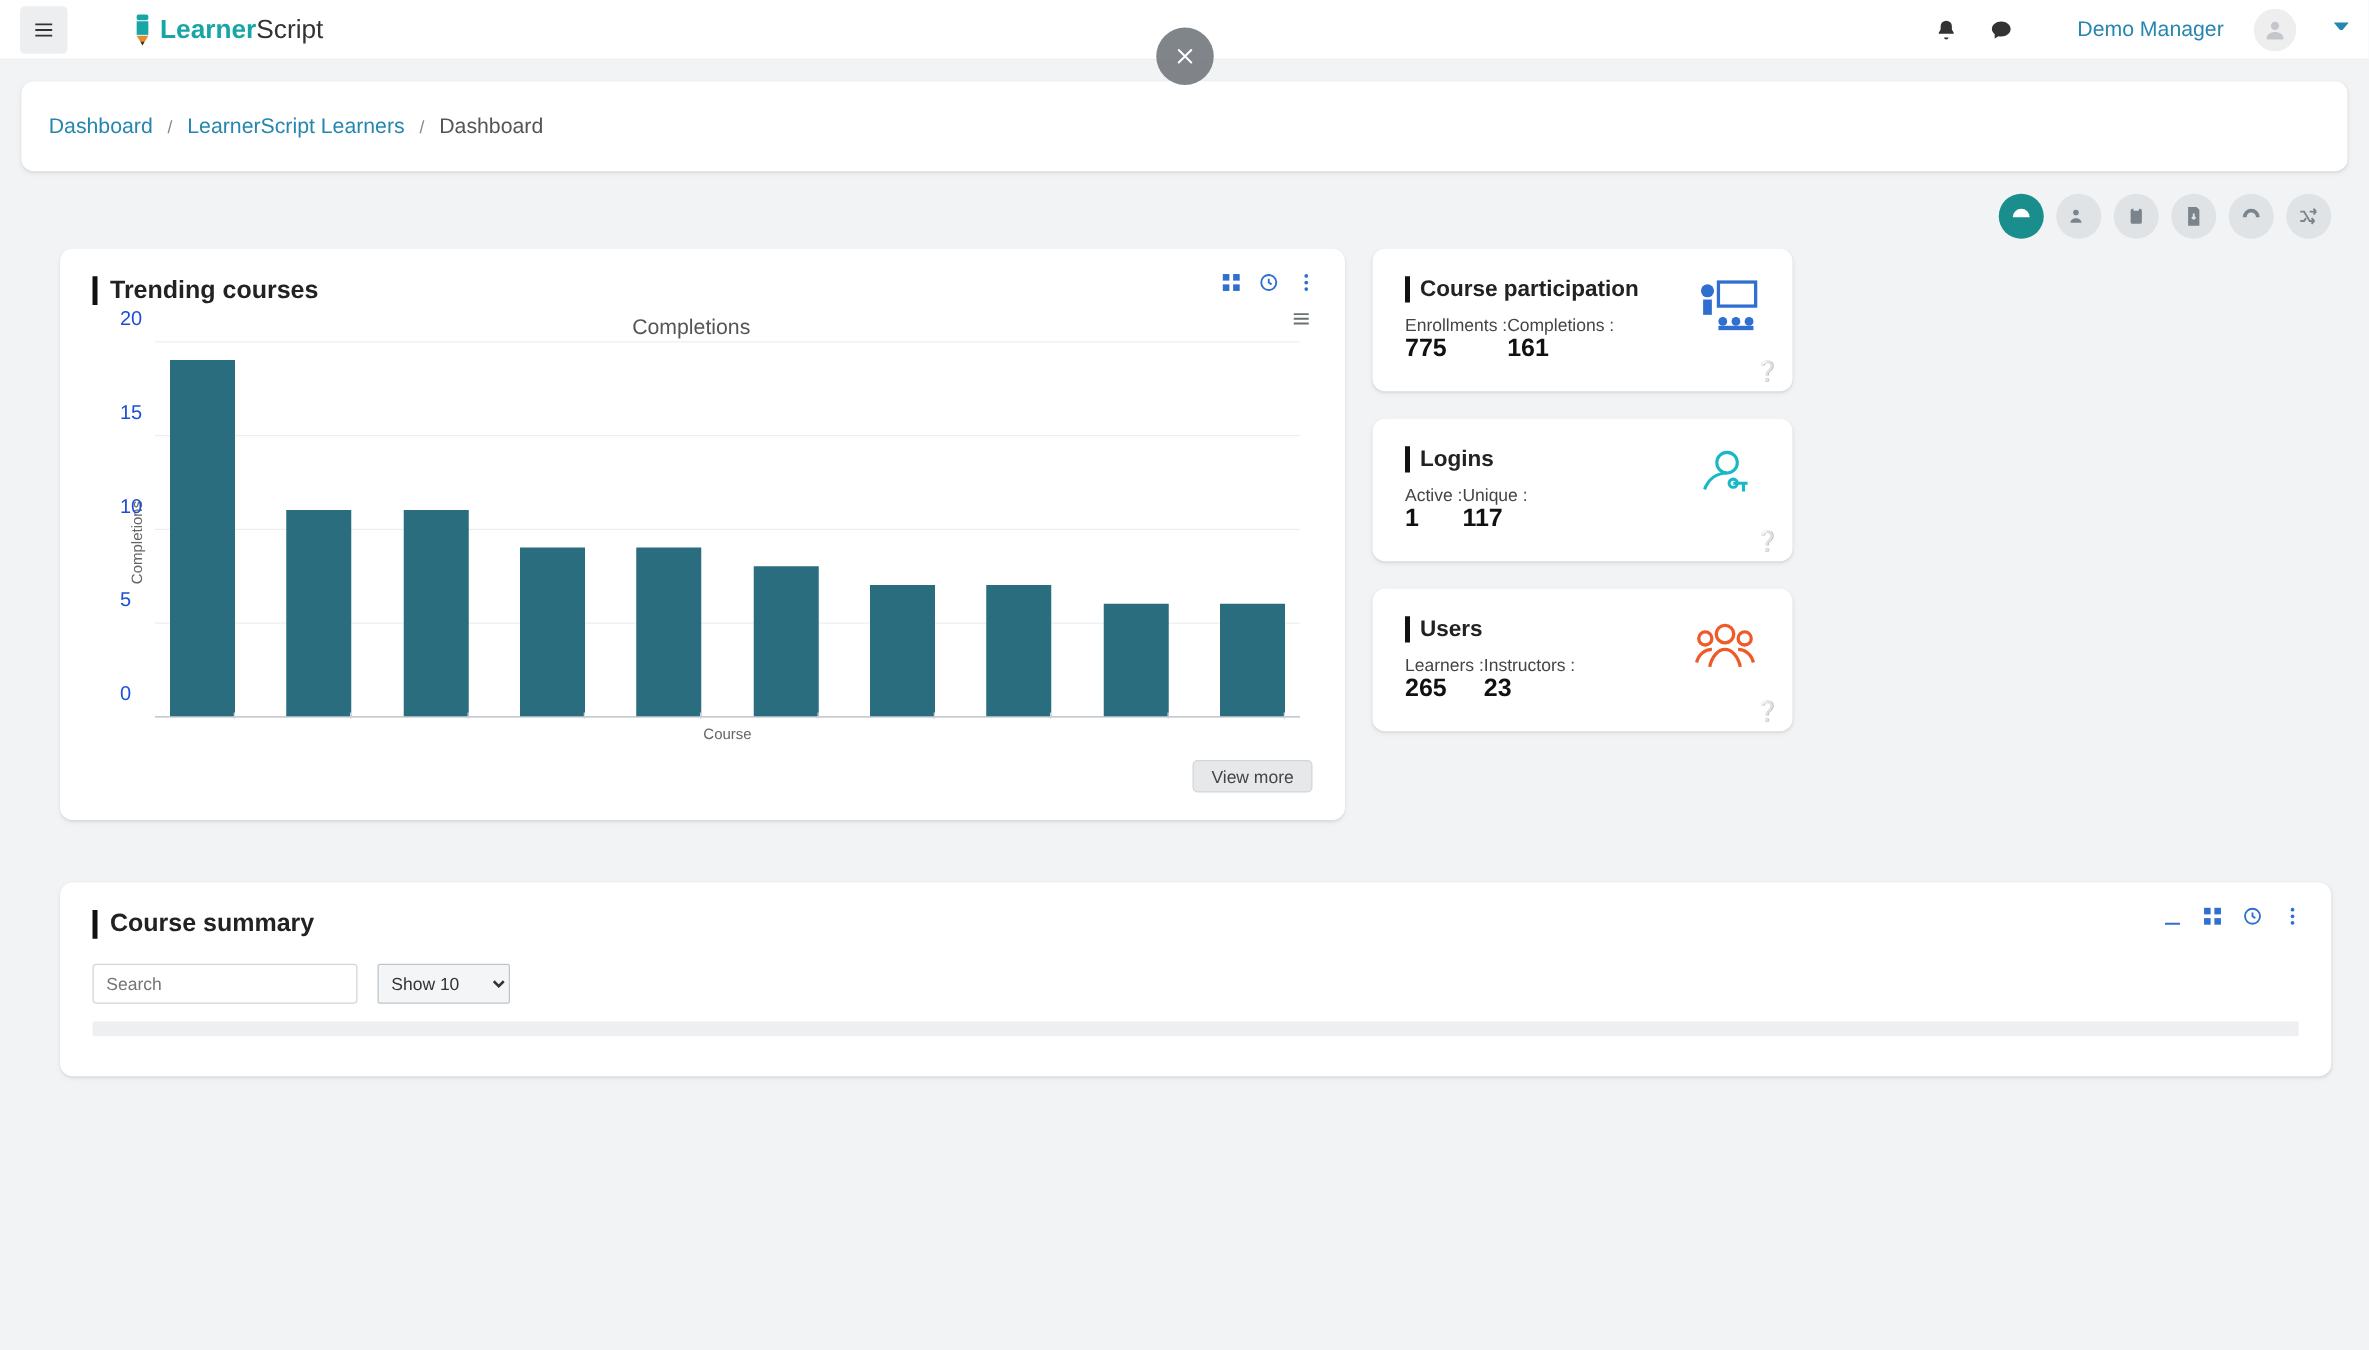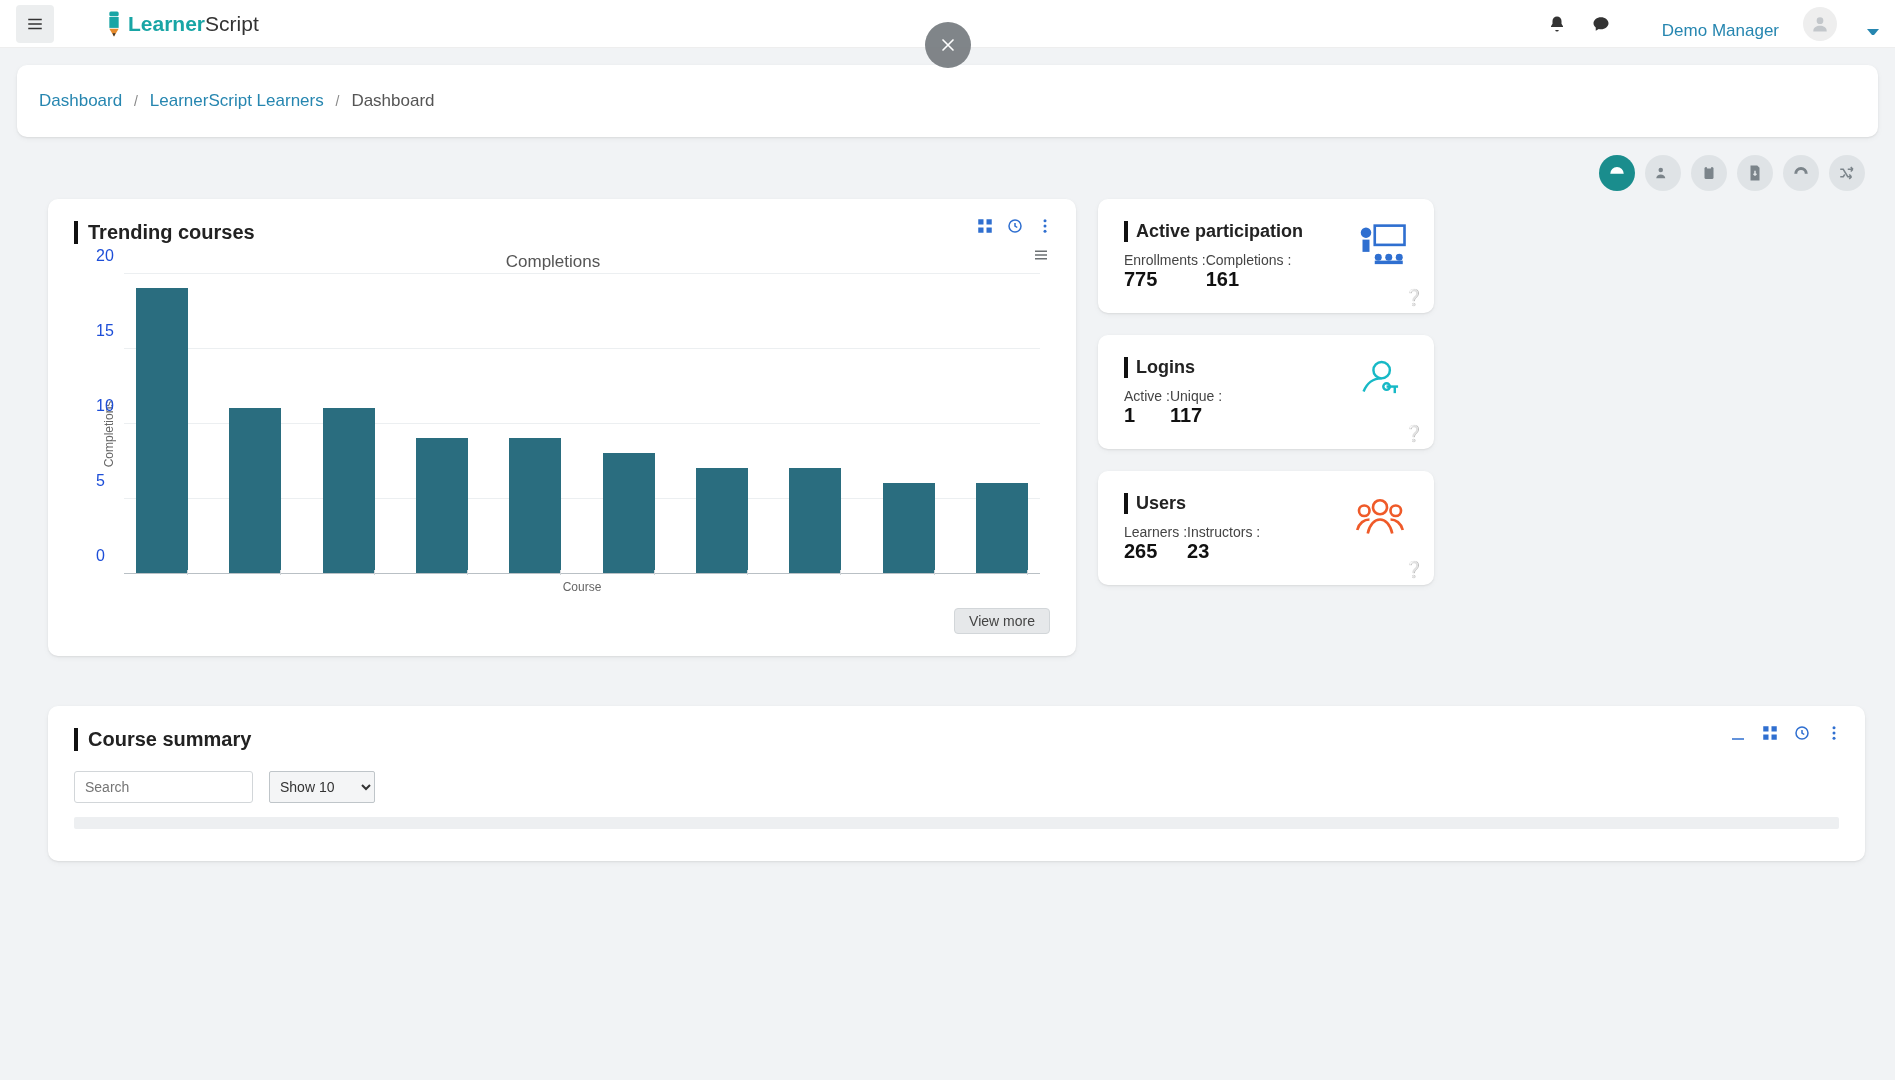--- a/index.html
+++ b/index.html
@@ -23,21 +23,21 @@
   .topbar{height:48px;background:#fff;display:flex;align-items:center;padding:0 16px;gap:12px;border-bottom:1px solid #eee;}
   .hamburger-box{display:inline-flex;align-items:center;justify-content:center;width:38px;height:38px;background:#eceeef;border-radius:4px;}
   .hamburger-box svg{width:18px;height:18px;stroke:#333;stroke-width:2;}
   .logo{display:flex;align-items:center;gap:6px;margin-left:40px;font-size:21px;font-weight:600;}
   .logo .ls1{color:#18a5a5;}
   .logo .ls2{color:#333;font-weight:500;}
   .logo-pencil{width:16px;height:28px;}
   .topbar-spacer{flex:1;}
   .top-icon{color:#333;margin-left:14px;display:inline-flex;}
   .top-icon svg{width:18px;height:18px;fill:#333;}
-  .user-area{display:flex;align-items:flex-end;gap:24px;margin-left:40px;}
+  .user-area{display:flex;align-items:center;gap:24px;margin-left:40px;}
   .user-name{color:var(--link);font-size:17px;}
   .avatar{width:34px;height:34px;border-radius:50%;background:#eee;display:inline-flex;align-items:center;justify-content:center;}
   .avatar svg{width:20px;height:20px;fill:#c3c7cb;}
   .caret{width:12px;height:12px;margin-left:6px;}
   .caret .tri{border-left:5px solid transparent;border-right:5px solid transparent;border-top:6px solid var(--link);}
 
   
   .close-bubble{position:absolute;left:50%;transform:translateX(-50%);top:22px;width:46px;height:46px;border-radius:50%;background:#7a7f83;color:#fff;display:flex;align-items:center;justify-content:center;font-size:20px;opacity:.95;}
 
   
@@ -90,21 +90,21 @@
   .stat-k{font-size:14px;color:#444;}
   .stat-v{font-size:20px;font-weight:700;color:#111;}
   .stat-icon{width:56px;height:46px;}
   .help-corner{position:absolute;right:10px;bottom:6px;color:#b6bbc0;font-size:16px;}
 
   
   .summary-card{margin:0 30px 28px 48px;background:var(--panel);border-radius:10px;box-shadow:var(--shadow);padding:22px 26px 32px 26px;position:relative;}
   .summary-tools{position:absolute;top:18px;right:22px;display:flex;gap:14px;align-items:center;}
   .summary-tools svg{width:18px;height:18px;}
   .summary-row{display:flex;gap:16px;align-items:center;margin-top:20px;}
-  .search-input{width:179px;height:32px;padding:4px 10px;border:1px solid #d2d6d9;border-radius:3px;font-size:14px;color:#888;}
+  .search-input{width:212px;height:32px;padding:4px 10px;border:1px solid #d2d6d9;border-radius:3px;font-size:14px;color:#888;}
   .select-page{width:106px;height:32px;padding:3px 6px;border:1px solid #bfc5c9;border-radius:2px;background:#f4f5f6;font-size:14px;color:#333;}
   .sum-bar{margin-top:14px;height:12px;background:#edeff1;border-radius:2px;}
 </style>
 </head>
 <body>
 
 <div class="topbar">
   <span class="hamburger-box">
     <svg viewBox="0 0 24 24" fill="none">
         <path d="M3 6h18M3 12h18M3 18h18"></path>
@@ -269,21 +269,21 @@
         <button class="viewmore">View more</button>
       </div>
     </div>
   </div>
 
   <div class="col-right">
 
     <div class="card">
       <div class="stat">
         <div>
-          <div class="stat-title">Active participation</div>
+          <div class="stat-title">Course participation</div>
           <div class="stat-pairs">
             <div class="stat-col">
               <div class="stat-k">Enrollments :</div>
               <div class="stat-v">775</div>
             </div>
             <div class="stat-col">
               <div class="stat-k">Completions :</div>
               <div class="stat-v">161</div>
             </div>
           </div>

